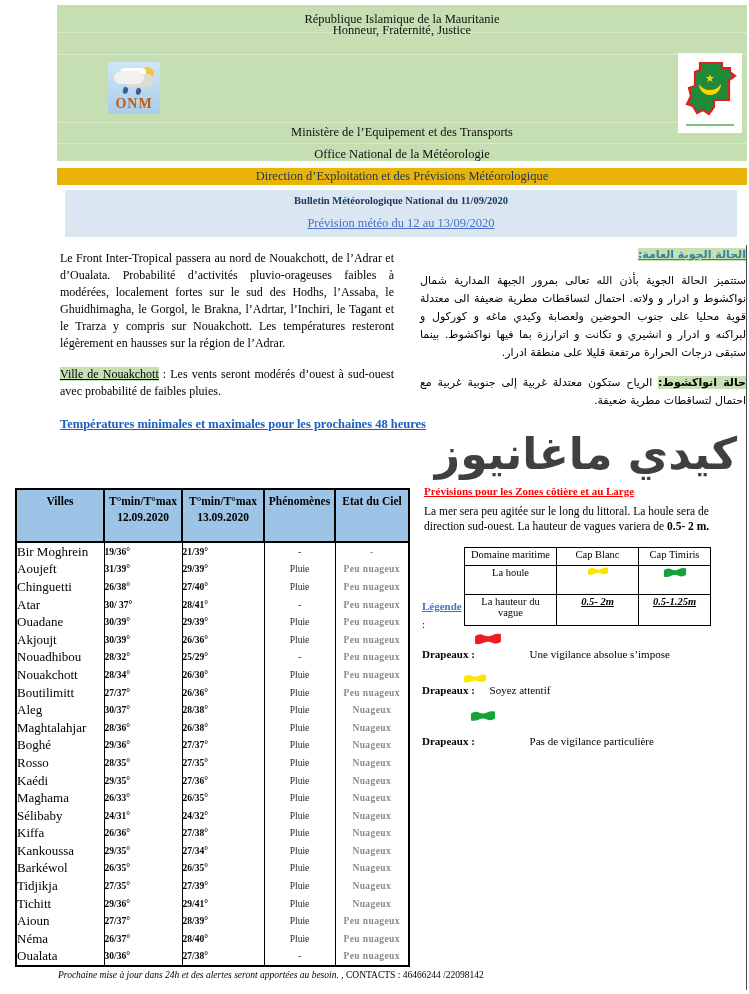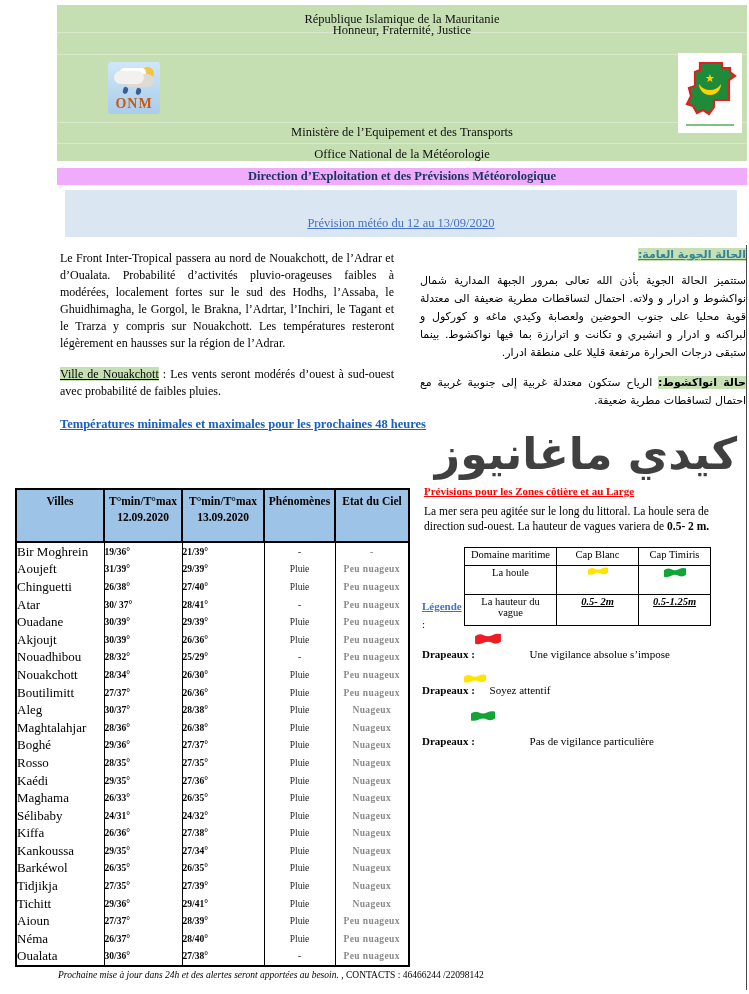--- a/index.html
+++ b/index.html
@@ -18,22 +18,22 @@
              box-shadow:10px 3px 0 0 #dedad4, 4px -5px 0 -2px #ffffff;}
   .onm-drop{position:absolute;width:5px;height:7px;background:#3c5f93;border-radius:40% 60% 60% 60%;transform:rotate(18deg);}
   .onm-text{position:absolute;left:0;bottom:2px;width:100%;text-align:center;
             font-weight:bold;font-size:14px;color:#c55a11;letter-spacing:1px;}
 
   .emblem{position:absolute;left:678px;top:53px;width:64px;height:80px;background:#ffffff;
           display:flex;flex-direction:column;align-items:center;justify-content:center;}
   .emblem-caption{width:48px;height:2px;background:#7fbf7f;margin-top:2px;}
 
   
-  .direction-band{position:absolute;left:57px;top:168px;width:690px;height:17px;background:#f0abfc;
-                  text-align:center;font-size:12.5px;font-weight:700;color:#17365d;line-height:17px;}
+  .direction-band{position:absolute;left:57px;top:168px;width:690px;height:17px;background:#eab308;
+                  text-align:center;font-size:12.5px;font-weight:400;color:#17365d;line-height:17px;}
   .bulletin-box{position:absolute;left:65px;top:190px;width:672px;height:47px;background:#dbe6f3;}
   .bulletin-title{position:absolute;top:5px;width:100%;text-align:center;
                   font-size:10.5px;font-weight:bold;color:#17365d;}
   .forecast-link{position:absolute;top:26px;width:100%;text-align:center;display:block;
                  font-size:12.5px;color:#4472c4;text-decoration:underline;cursor:pointer;}
 
   
   .fr-col{position:absolute;left:60px;top:250px;width:334px;font-size:12px;line-height:17px;text-align:justify;}
   .fr-city{margin-top:14px;}
   .hl{background:#c6e0b4;}
@@ -122,20 +122,21 @@
       <path d="M18,3 L40,3 L40,8 L48,8 L48,12 L53,16 L47,20 L47,40 L32,40 L32,47 L27,54 L21,50 L15,53 L11,46 L5,44 L9,36 L7,28 L13,26 L13,12 L18,10 Z" fill="#1e8a3a" stroke="#e02020" stroke-width="2.2"></path>
       <text x="28" y="22" text-anchor="middle" font-size="11" fill="#ffd200">★</text>
       <path d="M17,24 A11,11 0 0 0 39,24 A13,13 0 0 1 17,24 Z" fill="#ffd200"></path>
     </svg>
     <div class="emblem-caption"></div>
   </div>
 
   <div class="direction-band">Direction d’Exploitation et des Prévisions Météorologique</div>
 
   <div class="bulletin-box">
+    <div class="bulletin-title">Bulletin Météorologique National du 11/09/2020</div>
     <a class="forecast-link">Prévision météo du 12 au 13/09/2020</a>
   </div>
 
   <div class="fr-col">
     <div>Le Front Inter-Tropical passera au nord de Nouakchott, de l’Adrar et d’Oualata. Probabilité d’activités pluvio-orageuses faibles à modérées, localement fortes sur le sud des Hodhs, l’Assaba, le Ghuidhimagha, le Gorgol, le Brakna, l’Adrtar, l’Inchiri, le Tagant et le Trarza y compris sur Nouakchott. Les températures resteront légèrement en hausses sur la région de l’Adrar.</div>
     <div class="fr-city">
       <span class="hl u">Ville de Nouakchott</span><span> : Les vents seront modérés d’ouest à sud-ouest avec probabilité de faibles pluies.</span>
     </div>
   </div>
 

